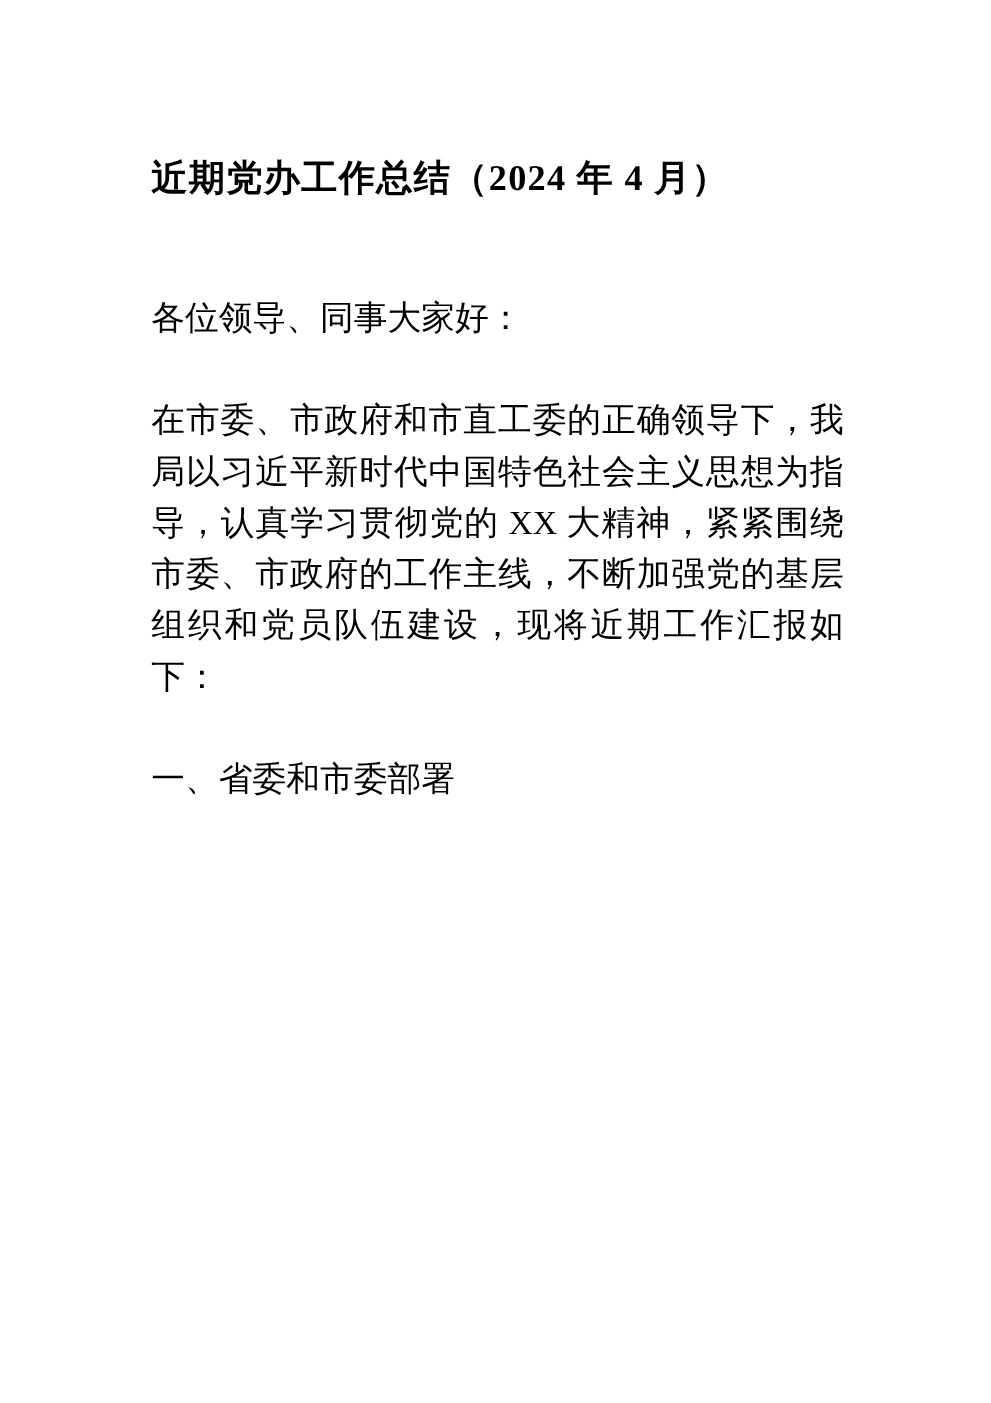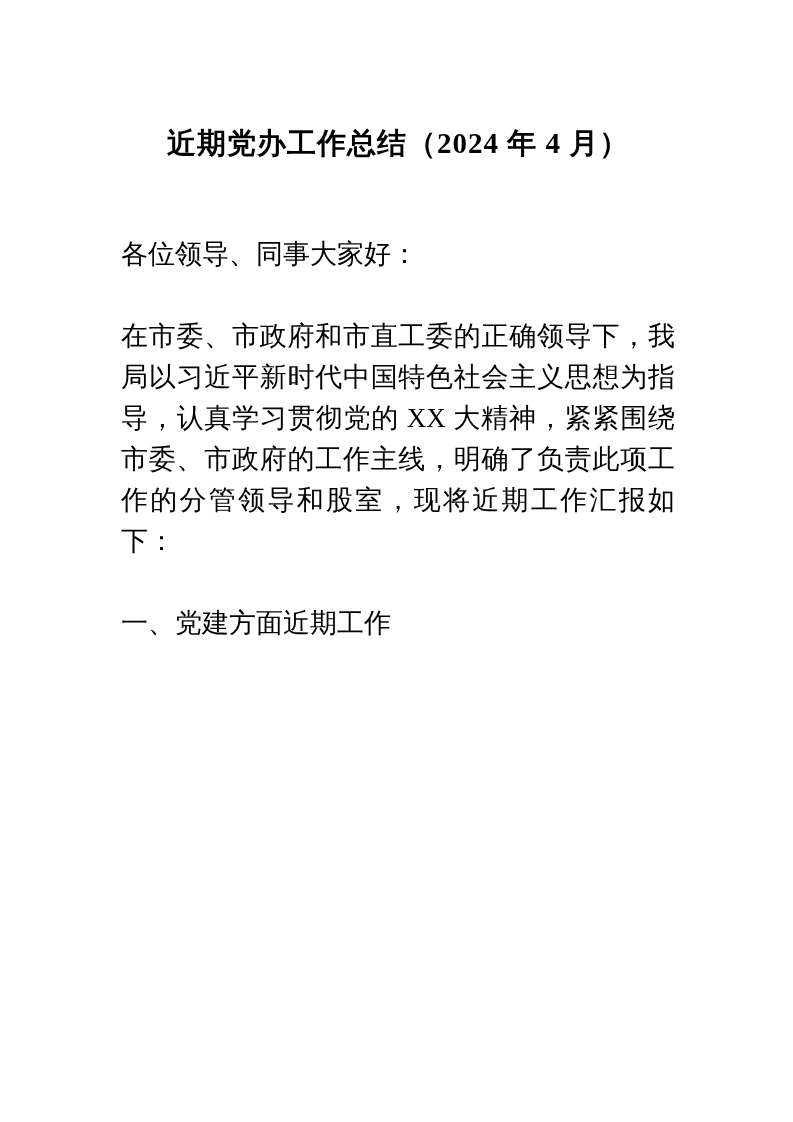--- a/index.html
+++ b/index.html
@@ -16,21 +16,20 @@
     box-sizing: border-box;
     padding: 118px 118px 0 121px;
     overflow: hidden;
     font-family: "Liberation Serif", "DejaVu Serif", serif;
     color: #000000;
   }
   .doc-title {
     font-size: 29px;
     font-weight: bold;
     line-height: 50px;
-    text-align: center;
     letter-spacing: 1px;
     margin: 0 0 66px 0;
     white-space: nowrap;
   }
   .para {
     font-size: 27px;
     line-height: 41px;
     text-align: justify;
     text-justify: inter-ideograph;
     margin: 0 0 41px 0;
@@ -41,17 +40,17 @@
   }
 </style>
 </head>
 <body>
 
 <div class="page">
   <h1 class="doc-title">近期党办工作总结（2024 年 4 月）</h1>
 
   <p class="para">各位领导、同事大家好：</p>
 
-  <p class="para">在市委、市政府和市直工委的正确领导下，我局以习近平新时代中国特色社会主义思想为指导，认真学习贯彻党的 XX 大精神，紧紧围绕市委、市政府的工作主线，明确了负责此项工作的分管领导和股室，现将近期工作汇报如下：</p>
+  <p class="para">在市委、市政府和市直工委的正确领导下，我局以习近平新时代中国特色社会主义思想为指导，认真学习贯彻党的 XX 大精神，紧紧围绕市委、市政府的工作主线，不断加强党的基层组织和党员队伍建设，现将近期工作汇报如下：</p>
 
-  <p class="para">一、党建方面近期工作</p>
+  <p class="para">一、省委和市委部署</p>
 
 </div>
 
 </body></html>

